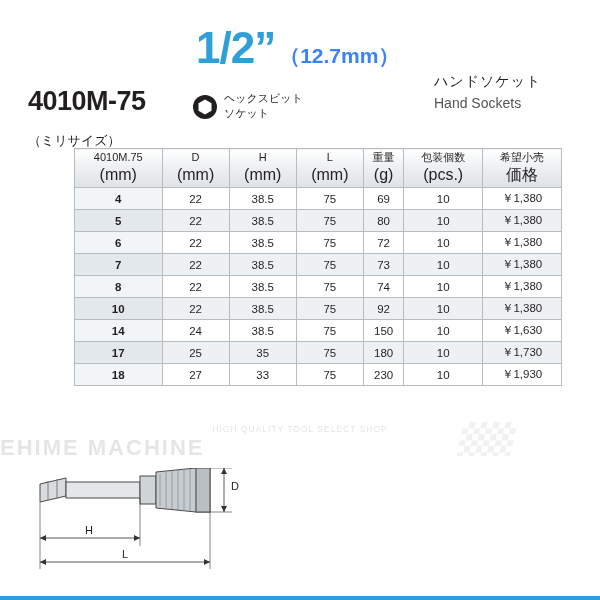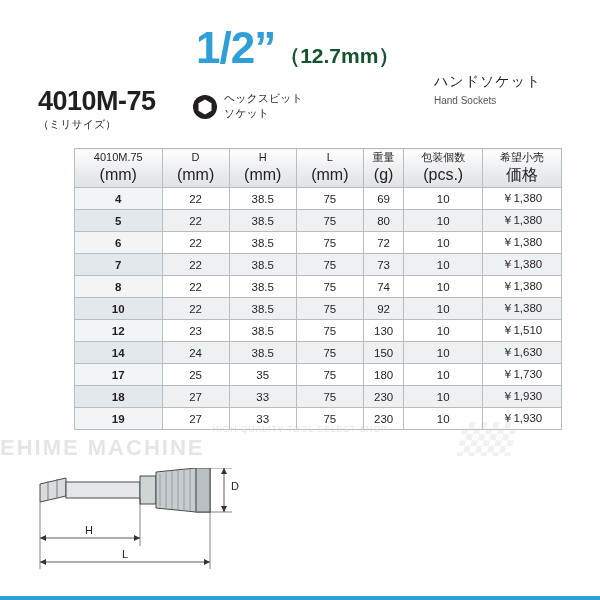--- a/index.html
+++ b/index.html
@@ -34,61 +34,61 @@
     font-size:44px;
     font-weight:bold;
     color:#2f9fd8;
     font-family:"Liberation Sans", sans-serif;
     letter-spacing:-1px;
     line-height:1;
   }
   .size-mm{
     font-size:21px;
     font-weight:bold;
-    color:#14532d;
+    color:#3b82f6;
     margin-left:4px;
     line-height:1;
   }
   .jp-title{
     position:absolute;
     right:16px;top:30px;
     text-align:left;
     width:150px;
     margin-top:43px;
   }
   .jp-title .jp{
     font-size:14px;
     color:#231f20;
     letter-spacing:1px;
     display:block;
   }
   .jp-title .en{
-    font-size:10px;
+    font-size:14px;
     color:#555;
     display:block;
     margin-top:4px;
   }
   
   .model-row{
     position:relative;
     height:52px;
-    padding-left:38px;
+    padding-left:28px;
     box-sizing:border-box;
   }
   .model-no{
     font-size:27px;
     font-weight:bold;
     letter-spacing:-0.5px;
     display:inline-block;
     vertical-align:top;
   }
   .model-sub{
-    font-size:11px;
+    font-size:13px;
     display:block;
-    margin-top:0;
+    margin-top:15px;
   }
   .hexicon{
     position:absolute;
     left:190px;top:6px;
     width:30px;height:30px;
   }
   .socket-type{
     position:absolute;
     left:224px;top:5px;
     font-size:11px;
@@ -298,57 +298,39 @@
           <tr>
             <td class="first">10</td>
             <td>22</td>
             <td>38.5</td>
             <td>75</td>
             <td>92</td>
             <td>10</td>
             <td class=" price">￥1,380</td>
           </tr>
           <tr>
-            <td class="first">12</td>
-            <td>23</td>
-            <td>38.5</td>
-            <td>75</td>
-            <td>130</td>
-            <td>10</td>
-            <td class=" price">￥1,510</td>
-          </tr>
-          <tr>
             <td class="first">14</td>
             <td>24</td>
             <td>38.5</td>
             <td>75</td>
             <td>150</td>
             <td>10</td>
             <td class=" price">￥1,630</td>
           </tr>
           <tr>
             <td class="first">17</td>
             <td>25</td>
             <td>35</td>
             <td>75</td>
             <td>180</td>
             <td>10</td>
             <td class=" price">￥1,730</td>
           </tr>
           <tr>
             <td class="first">18</td>
-            <td>27</td>
-            <td>33</td>
-            <td>75</td>
-            <td>230</td>
-            <td>10</td>
-            <td class=" price">￥1,930</td>
-          </tr>
-          <tr>
-            <td class="first">19</td>
             <td>27</td>
             <td>33</td>
             <td>75</td>
             <td>230</td>
             <td>10</td>
             <td class=" price">￥1,930</td>
           </tr>
         </tbody>
     </table>
   </div>

